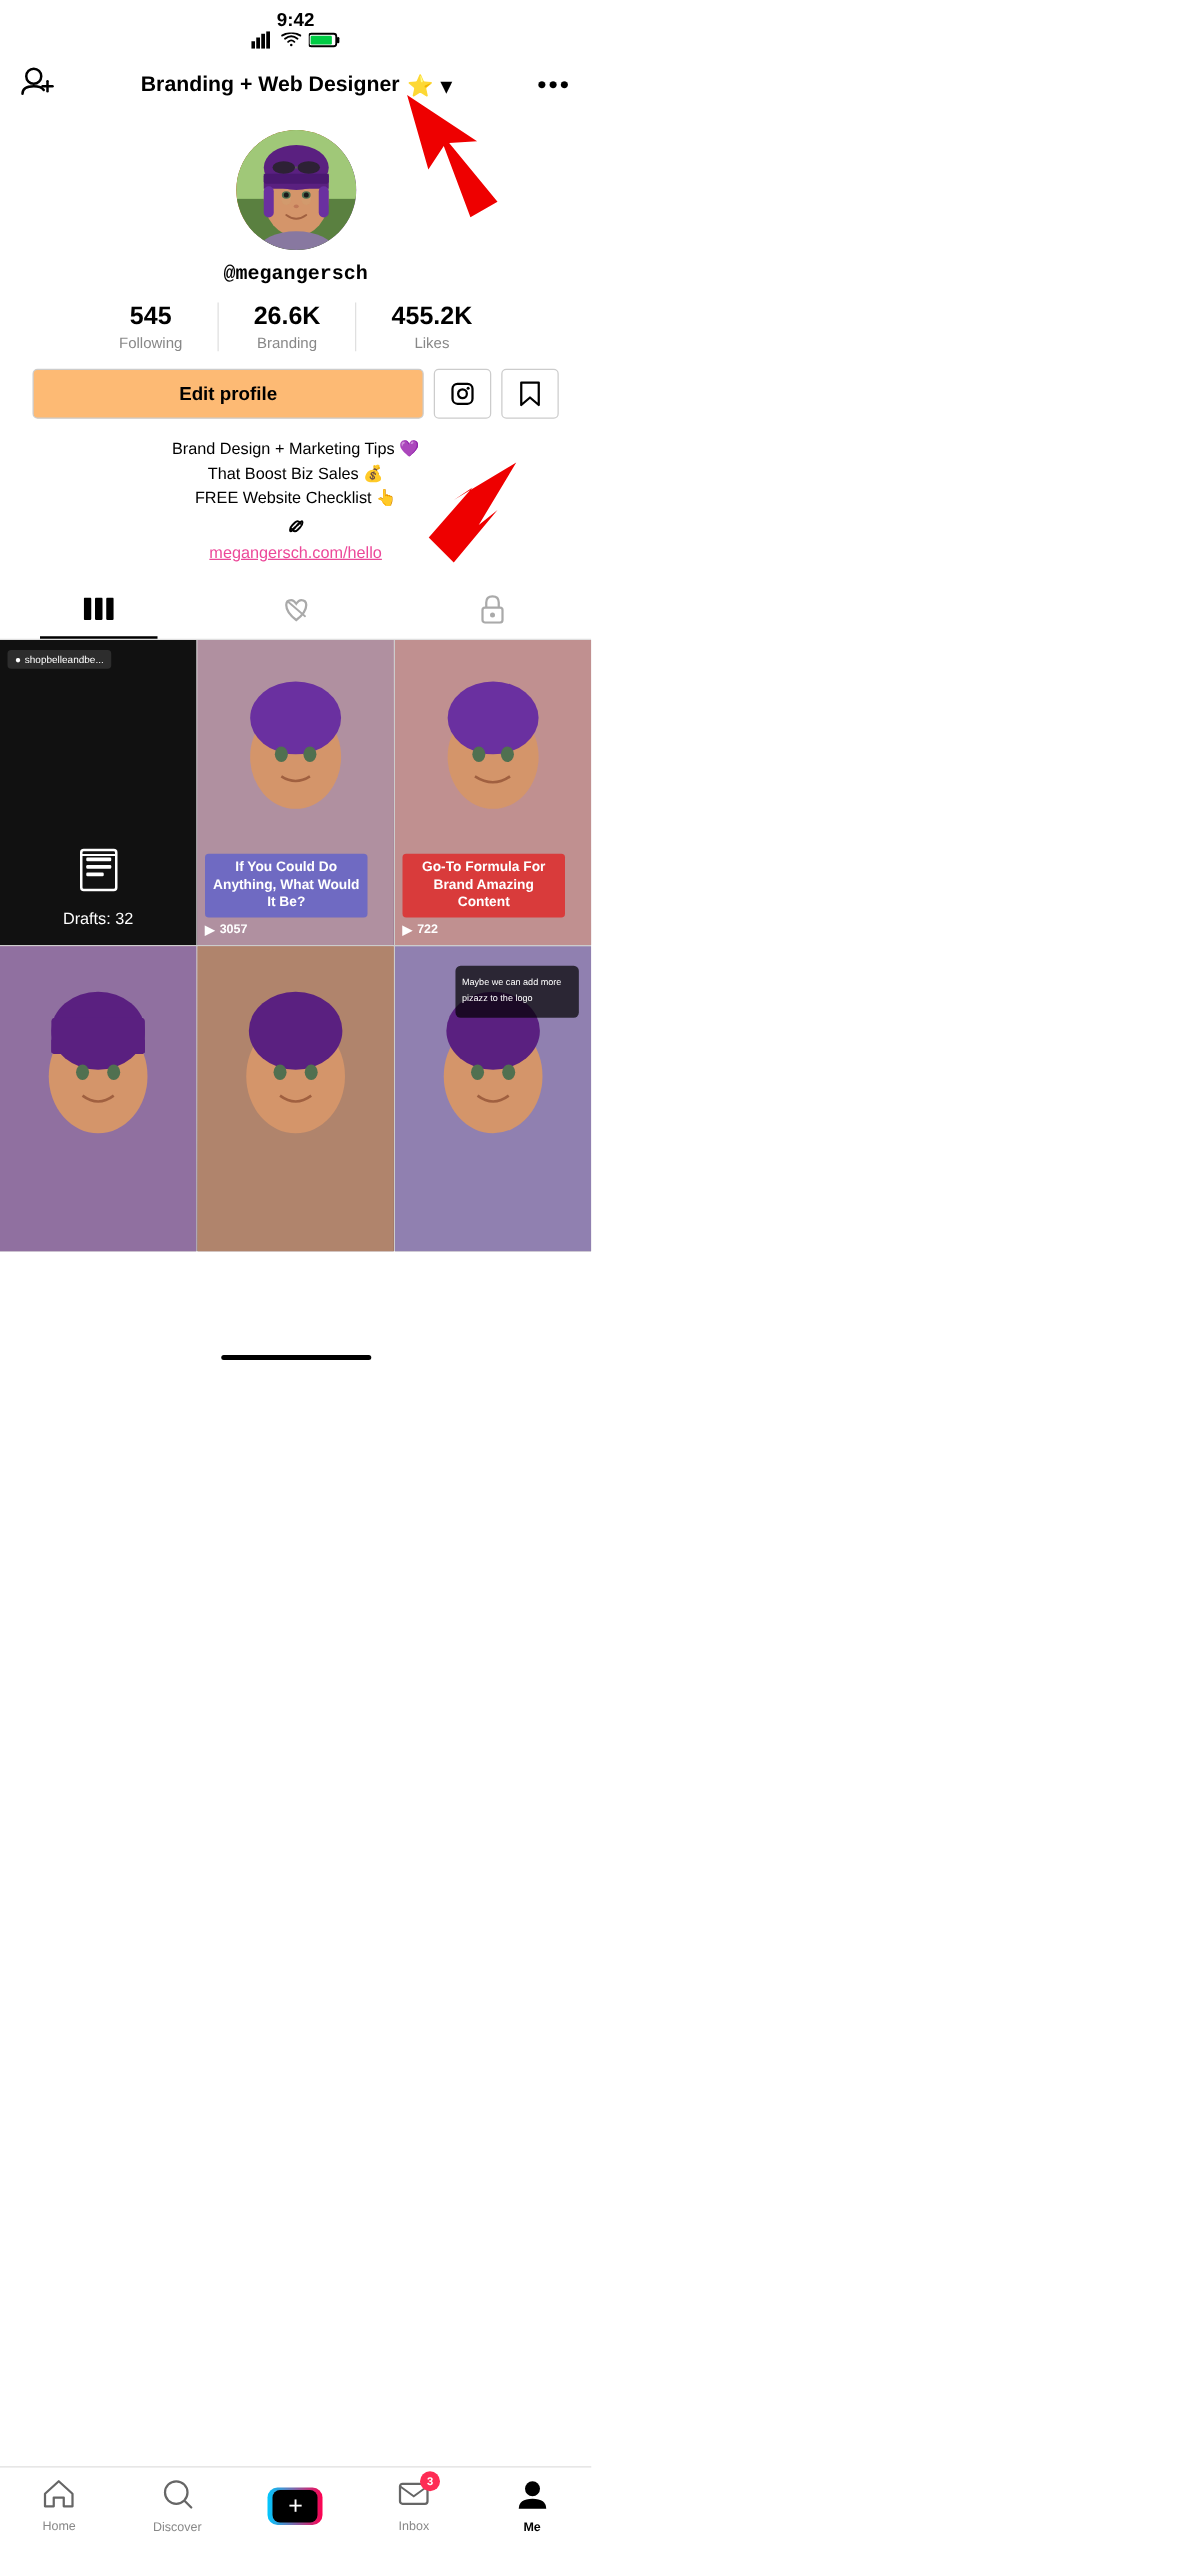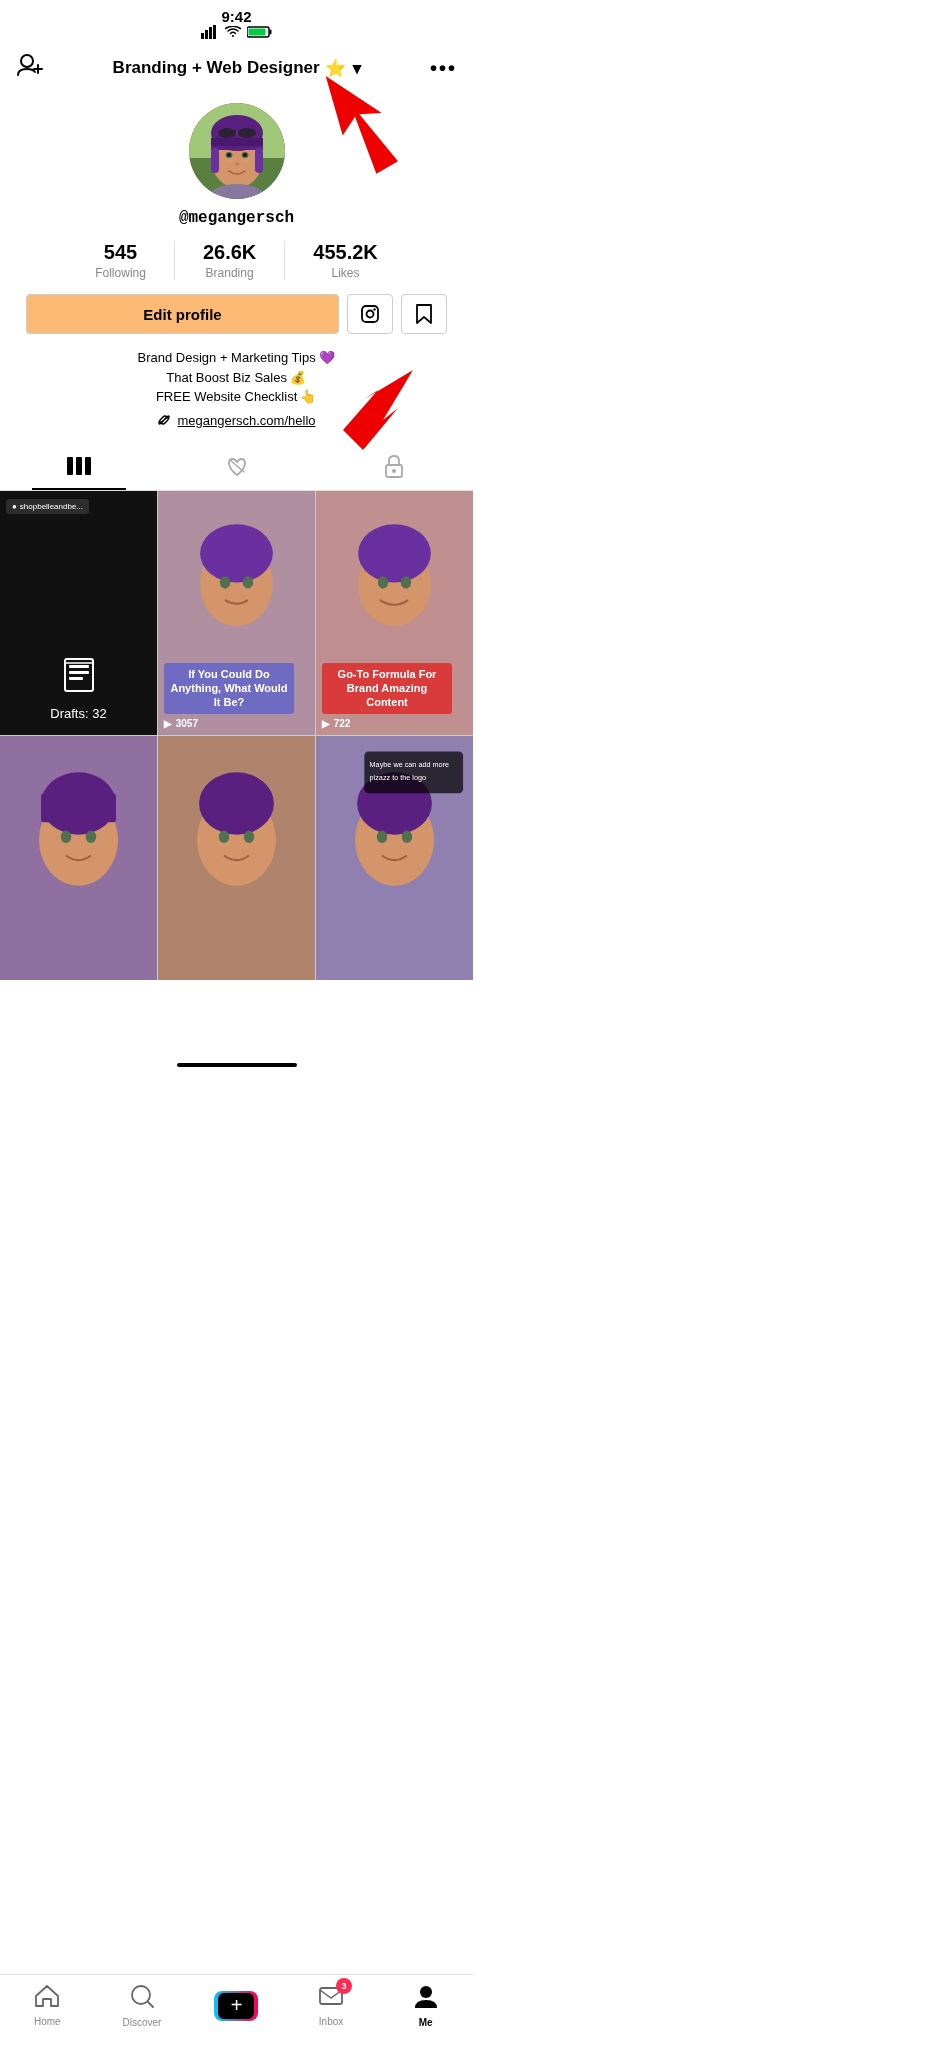--- a/index.html
+++ b/index.html
@@ -138,26 +138,27 @@
       line-height: 1.5;
       margin-bottom: 6px;
       color: #000;
       padding: 0 10px;
     }
     .bio-link {
       display: flex;
       align-items: center;
       justify-content: center;
       gap: 6px;
-      color: #000000;
+      color: #ec4899;
       font-size: 13px;
       font-weight: 500;
       margin-bottom: 14px;
       text-decoration: underline;
       cursor: pointer;
+      flex-direction: column;
     }
 
     
     .tabs-row {
       display: flex;
       border-bottom: 1px solid #e0e0e0;
       margin-bottom: 0;
     }
     .tab-item {
       flex: 1;

